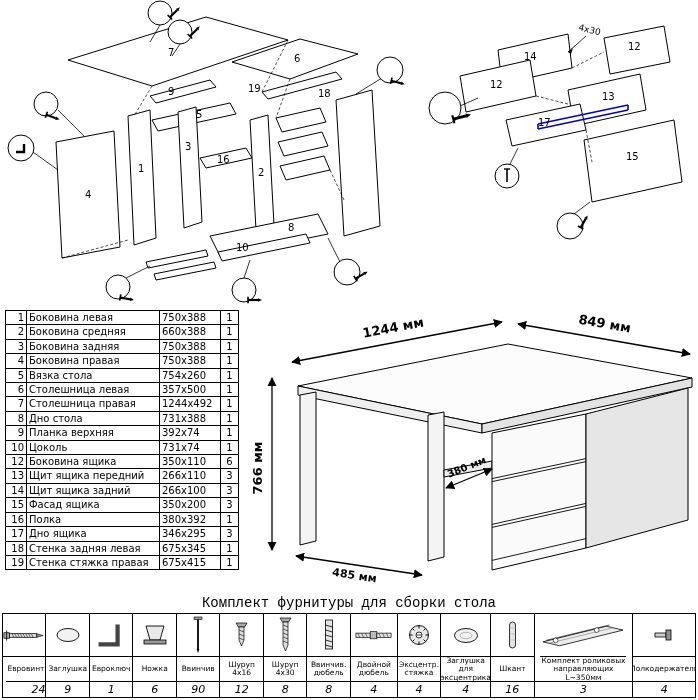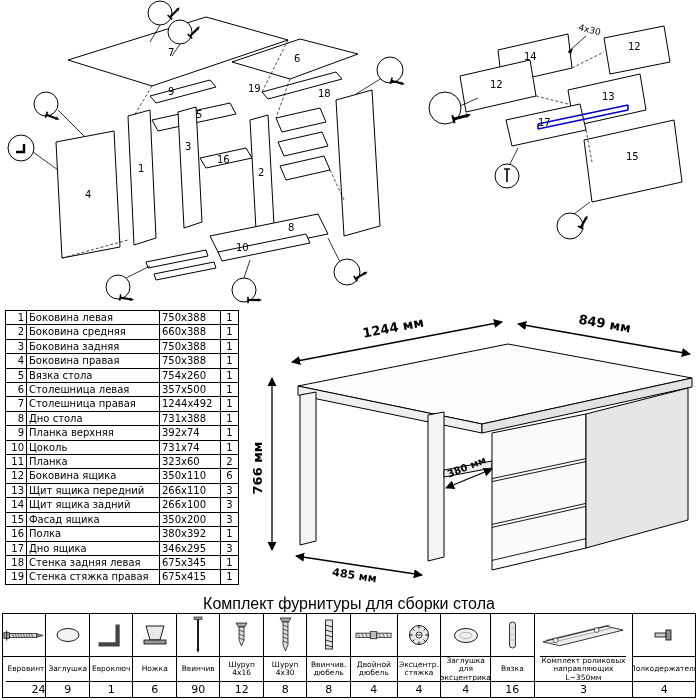--- a/index.html
+++ b/index.html
@@ -18,34 +18,34 @@
   table.parts td{border:1px solid #000;font-size:10px;line-height:13.4px;padding:0 2px;
                  white-space:nowrap;overflow:hidden;}
   td.c-num{width:16px;text-align:right;}
   td.c-name{width:128px;text-align:left;margin-top:16px;}
   td.c-size{width:56px;text-align:left;margin-top:32px;}
   td.c-qty{width:13px;text-align:center;padding:0 1px;}
   
   #desk-figure{position:absolute;left:246px;top:298px;}
   
   #hw-title{position:absolute;left:0;top:595px;width:698px;text-align:center;
-            font-family:Liberation Sans, sans-serif;font-size:16px;}
+            font-family:Liberation Mono, monospace;font-size:14px;}
   #hw-table{position:absolute;left:2px;top:613px;width:694px;height:85px;
             display:flex;border:1px solid #000;box-sizing:border-box;background:#fff;}
   .hw-col{flex:1 1 0;display:flex;flex-direction:column;border-left:1px solid #000;min-width:0;}
   #hw-table div.hw-col:first-of-type{border-left:none;align-items:flex-end;}
   #hw-table div.hw-col:nth-of-type(9){flex-grow:1.08;}
   #hw-table div.hw-col:nth-of-type(11){flex-grow:1.15;}
   #hw-table div.hw-col:nth-of-type(13){flex-grow:2.3;align-items:center;}
   #hw-table div.hw-col:nth-of-type(14){flex-grow:1.45;}
   .hw-icon{height:43px;display:flex;align-items:center;justify-content:center;
            border-bottom:1px solid #000;overflow:hidden;}
   .hw-name{height:24px;display:flex;align-items:center;justify-content:center;text-align:center;
            font-size:7.5px;line-height:1.12;border-bottom:1px solid #000;padding:0 1px;overflow:hidden;}
-  .hw-qty{height:15px;display:flex;align-items:center;justify-content:center;font-size:11px;}
+  .hw-qty{height:15px;display:flex;align-items:center;justify-content:center;font-size:11px;font-style:italic;}
 </style>
 </head>
 <body>
 
 <div id="sheet">
 
   <svg id="exploded-main" width="416" height="306" viewBox="0 0 416 306">
     <defs>
       <symbol id="mini-screw" viewBox="-10 -10 20 20" overflow="visible">
         <line x1="-6" y1="0" x2="4" y2="0" stroke="#000" stroke-width="2.2"></line>
@@ -263,26 +263,20 @@
             <td class="c-qty">1</td>
           </tr>
 
           <tr>
             <td class="c-num">10</td>
             <td class="c-name">Цоколь</td>
             <td class="c-size">731x74</td>
             <td class="c-qty">1</td>
           </tr>
 
-          <tr>
-            <td class="c-num">11</td>
-            <td class="c-name">Планка</td>
-            <td class="c-size">323x60</td>
-            <td class="c-qty">2</td>
-          </tr>
 
           <tr>
             <td class="c-num">12</td>
             <td class="c-name">Боковина ящика</td>
             <td class="c-size">350x110</td>
             <td class="c-qty">6</td>
           </tr>
 
           <tr>
             <td class="c-num">13</td>
@@ -547,21 +541,21 @@
         <div class="hw-icon">
           <svg width="11" height="30" viewBox="0 0 11 30">
             <rect x="2.5" y="2" width="6" height="26" rx="3" fill="#e5e5e5" stroke="#000" stroke-width="0.8"></rect>
             <g stroke="#aaa" stroke-width="0.6">
               <line x1="2.5" y1="8" x2="8.5" y2="8"></line>
               <line x1="2.5" y1="14" x2="8.5" y2="14"></line>
               <line x1="2.5" y1="20" x2="8.5" y2="20"></line>
             </g>
           </svg>
         </div>
-        <div class="hw-name">Вязка</div>
+        <div class="hw-name">Шкант</div>
         <div class="hw-qty">16</div>
       </div>
 
       <div class="hw-col">
         <div class="hw-icon">
           <svg width="86" height="28" viewBox="0 0 88 28">
             <path d="M3 21 L68 5 L85 9 L20 25 Z" fill="#ececec" stroke="#000" stroke-width="0.8"></path>
             <line x1="6" y1="19.5" x2="71" y2="3.8" stroke="#000" stroke-width="0.6"></line>
             <line x1="9" y1="22.5" x2="74" y2="6.8" stroke="#777" stroke-width="0.6"></line>
             <circle cx="16" cy="19.5" r="2.4" fill="#fff" stroke="#000" stroke-width="0.6"></circle>

